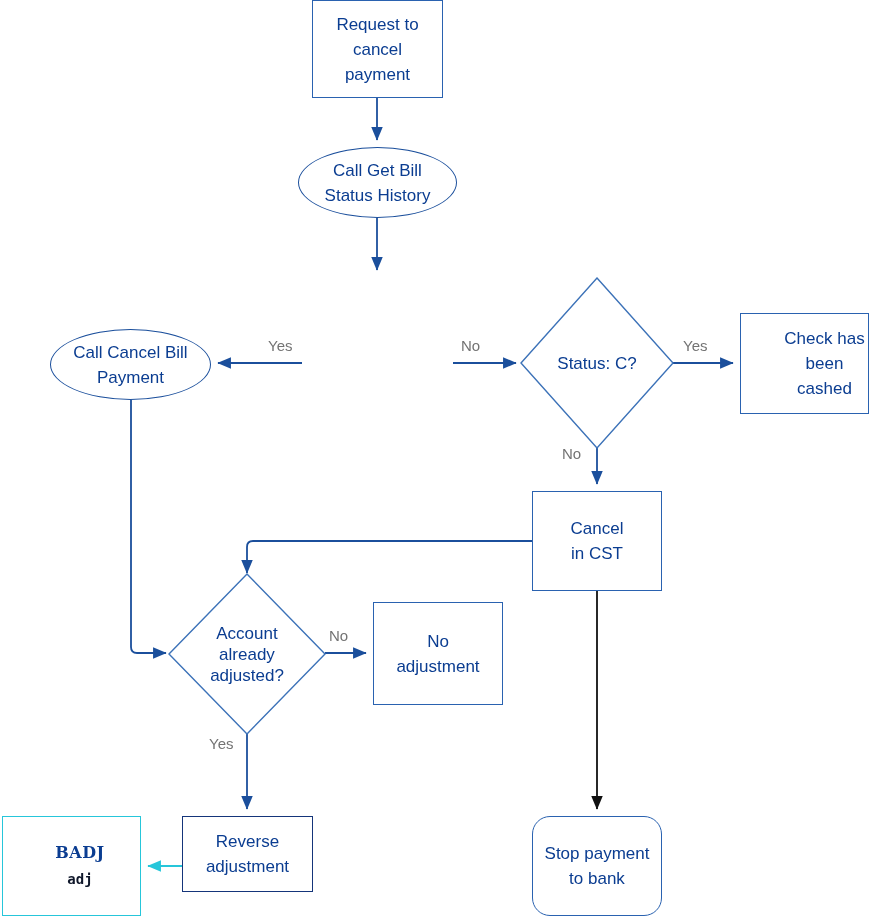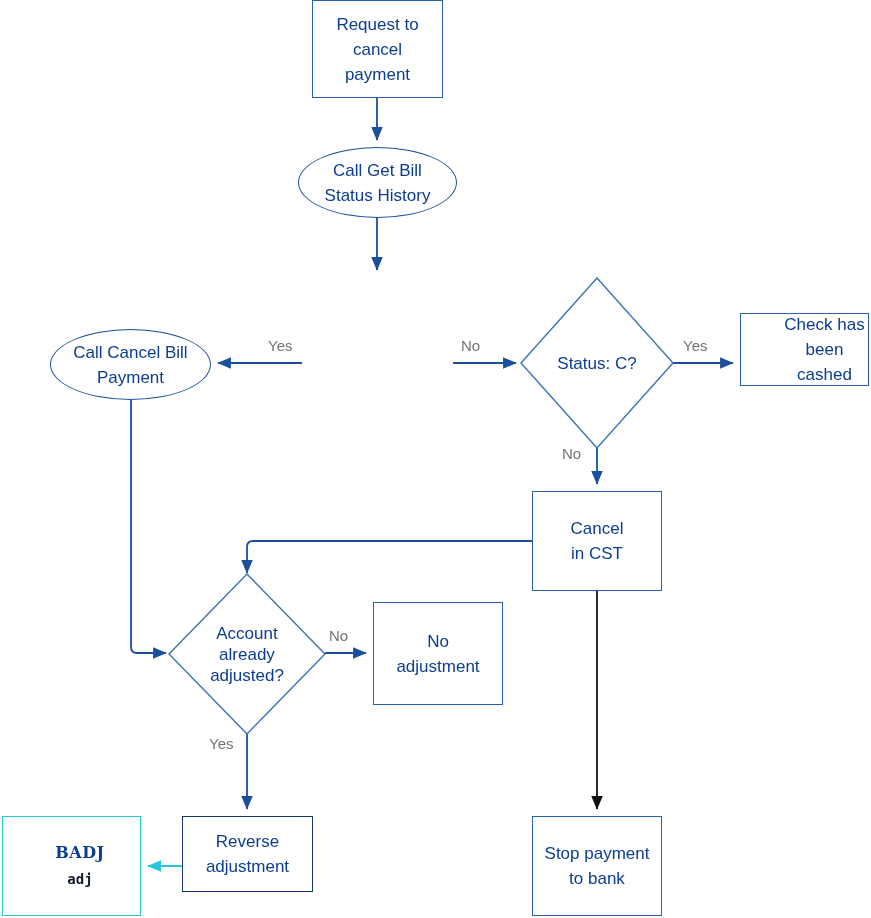--- a/index.html
+++ b/index.html
@@ -156,21 +156,21 @@
 Payment</span>
   </div>
 
   <div class="diamond-wrap" style="left:520px; top:277px; width:154px; height:172px;">
     <svg width="154" height="172" viewBox="0 0 154 172" xmlns="http://www.w3.org/2000/svg">
       <polygon points="77,1 153,86 77,171 1,86" fill="#ffffff" stroke="#3c72b8" stroke-width="1.4"></polygon>
     </svg>
     <div class="diamond-label">Status: C?</div>
   </div>
 
-  <div class="node rect" style="left:740px; top:313px; width:129px; height:73px;padding-left:40px;">
+  <div class="node rect" style="left:740px; top:313px; width:129px; height:101px;padding-left:40px;">
     <span>Check has
 been cashed</span>
   </div>
 
   <div class="node rect" style="left:532px; top:491px; width:130px; height:100px;">
     <span>Cancel
 in CST</span>
   </div>
 
   <div class="diamond-wrap" style="left:168px; top:573px; width:158px; height:162px;">
@@ -190,21 +190,21 @@
   <div class="node rect-dark" style="left:182px; top:816px; width:131px; height:76px;">
     <span>Reverse
 adjustment</span>
   </div>
 
   <div class="node rect-cyan mono-box" style="left:2px; top:816px; width:139px; height:100px;padding-left:17px;">
     <span class="mono-strong">BADJ</span>
     <span class="mono-small">adj</span>
   </div>
 
-  <div class="node rect" style="left:532px; top:816px; width:130px; height:100px;">
+  <div class="node rect" style="left:532px; top:816px; width:130px; height:100px;border-radius:18px;">
     <span>Stop payment
 to bank</span>
   </div>
 
   <div class="edge-label" style="left:268px; top:337px;">Yes</div>
 
   <div class="edge-label" style="left:461px; top:337px;">No</div>
 
   <div class="edge-label" style="left:683px; top:337px;">Yes</div>
 

